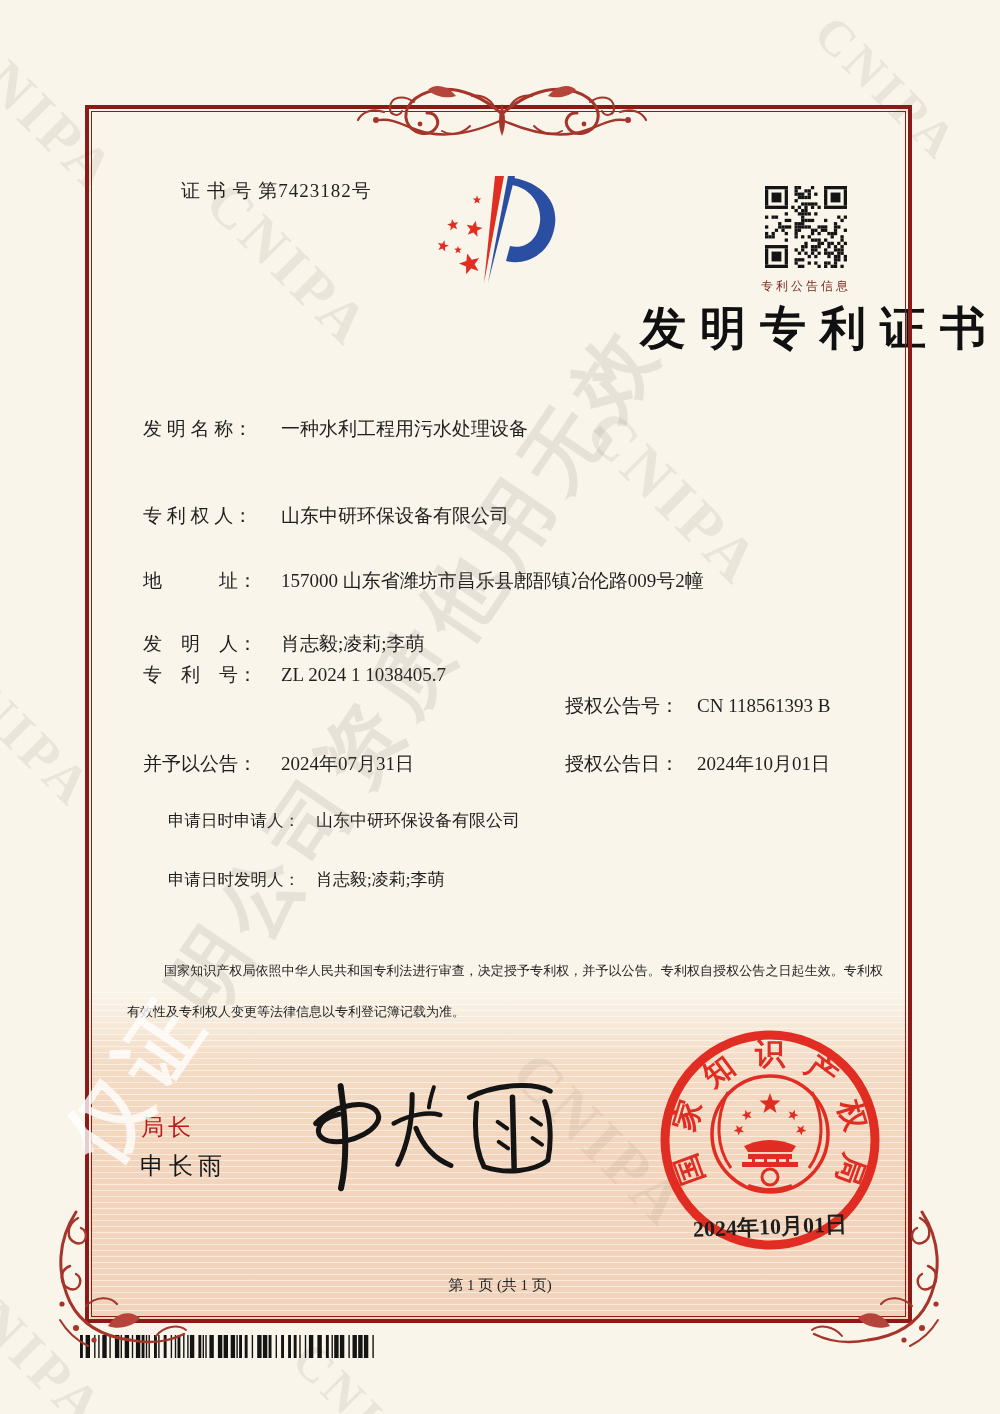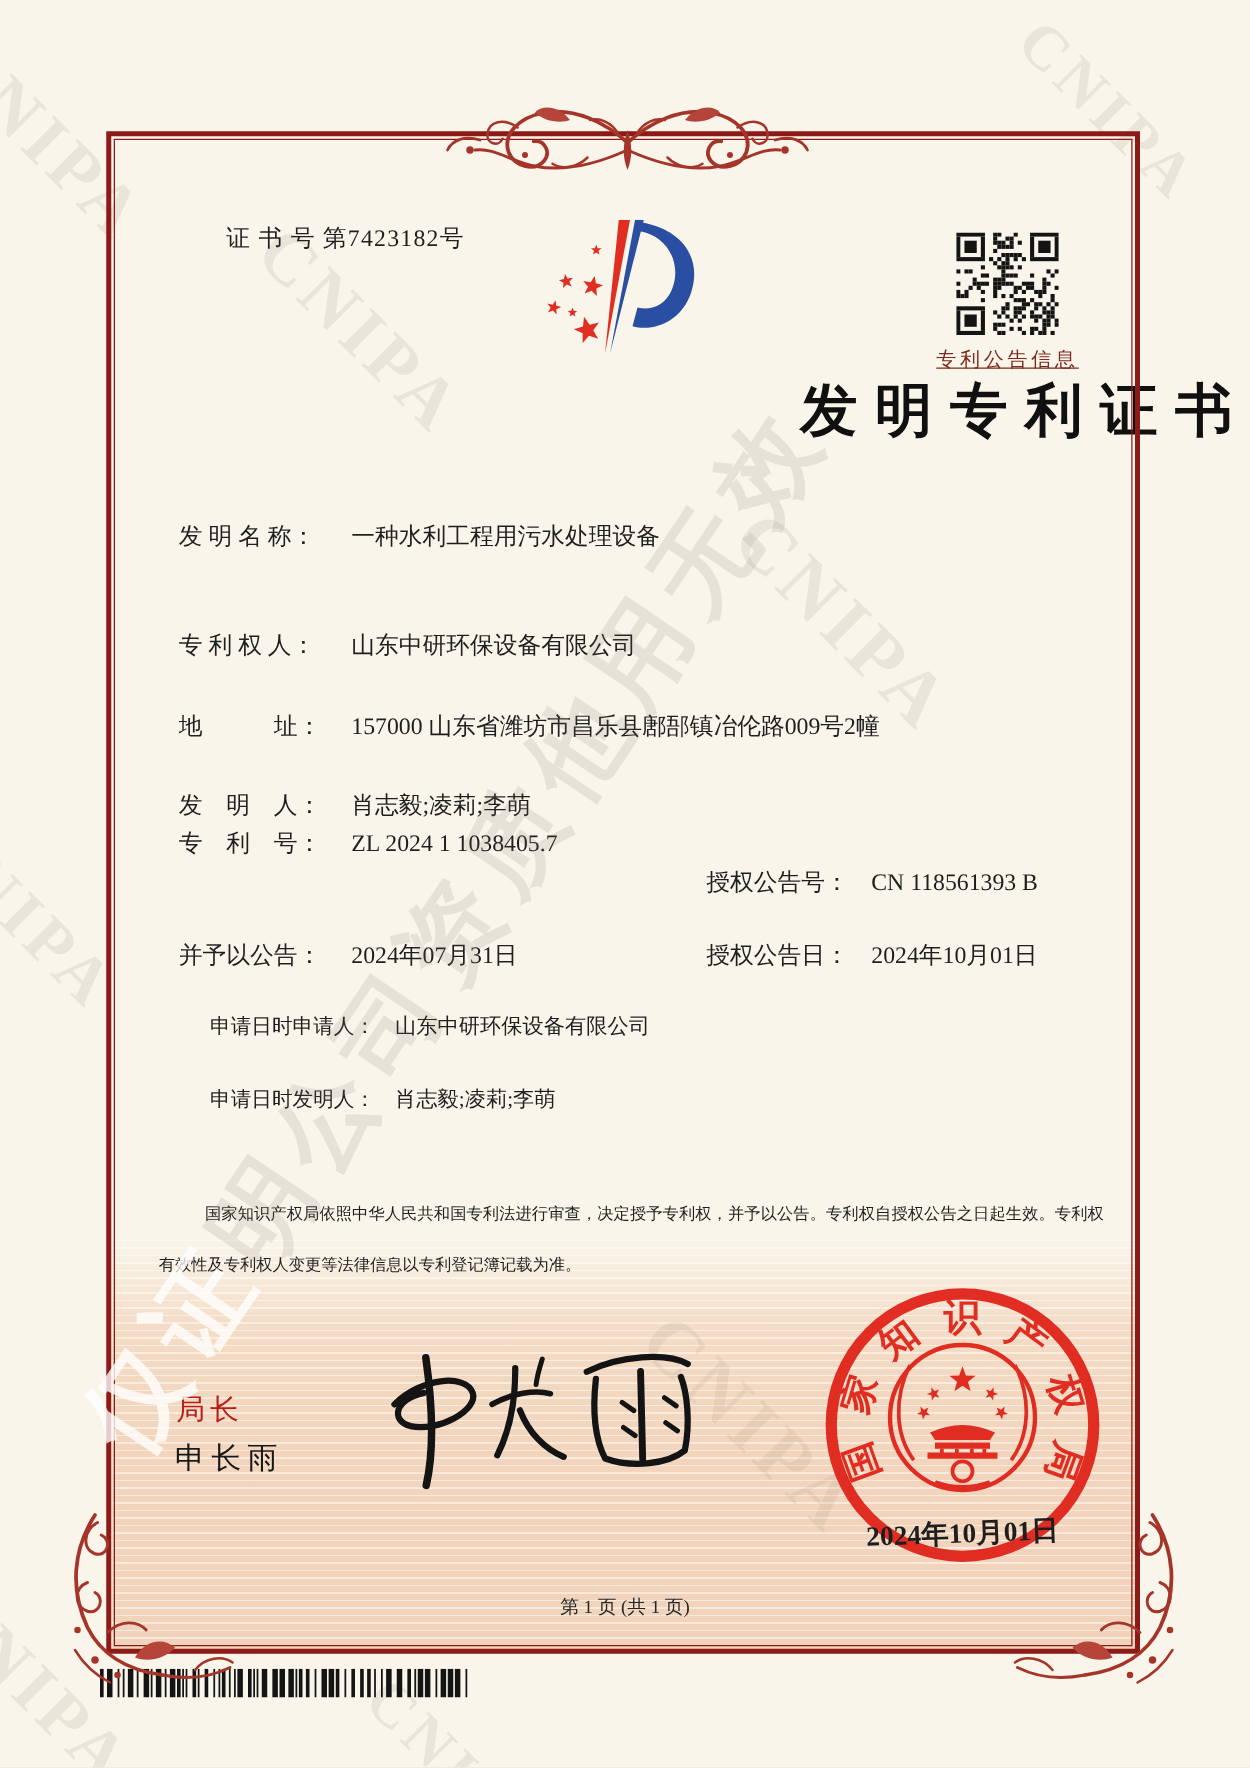--- a/index.html
+++ b/index.html
@@ -19,22 +19,22 @@
   .wm{position:absolute;font-weight:bold;letter-spacing:5px;color:rgba(128,117,99,.12);
       transform:rotate(45deg);transform-origin:0 0;white-space:nowrap;z-index:2;pointer-events:none;
       font-family:"Liberation Serif","DejaVu Serif",serif;}
   .wm-phrase{position:absolute;left:88px;top:1100px;transform:rotate(-56deg);transform-origin:0 50%;
       font-size:80px;letter-spacing:10px;white-space:nowrap;z-index:8;pointer-events:none;font-weight:bold;}
   .wm-phrase span{color:rgba(125,114,98,.14);}
   .wm-phrase span.wm-white{color:rgba(255,255,255,.78);}
   
   .abs{position:absolute;white-space:nowrap;z-index:3;}
   .cert-no{left:133px;top:178px;font-size:19px;letter-spacing:1px;margin-left:48px;}
-  .qr-caption{left:733px;top:278px;width:146px;text-align:center;font-size:16px;
-              letter-spacing:3px;color:#7c2a1e;text-decoration:underline;}
+  .qr-caption{left:733px;top:278px;width:146px;text-align:center;font-size:12px;
+              letter-spacing:3px;color:#7c2a1e;}
   .title{left:0;right:0;top:298px;text-align:right;font-size:46px;font-weight:bold;
          letter-spacing:14px;color:#101010;}
   .row{left:143px;font-size:19px;}
   .row .lab{display:inline-block;width:130px;}
   .row .val{margin-left:8px;text-align:right;}
   .row.small{font-size:16.5px;}
   .row.small .lab{width:136px;margin-left:25px;}
   .row.small .val{font-size:17px;margin-left:12px;}
   .rrow{left:565px;font-size:19px;}
   .rrow .lab{display:inline-block;width:122px;}

